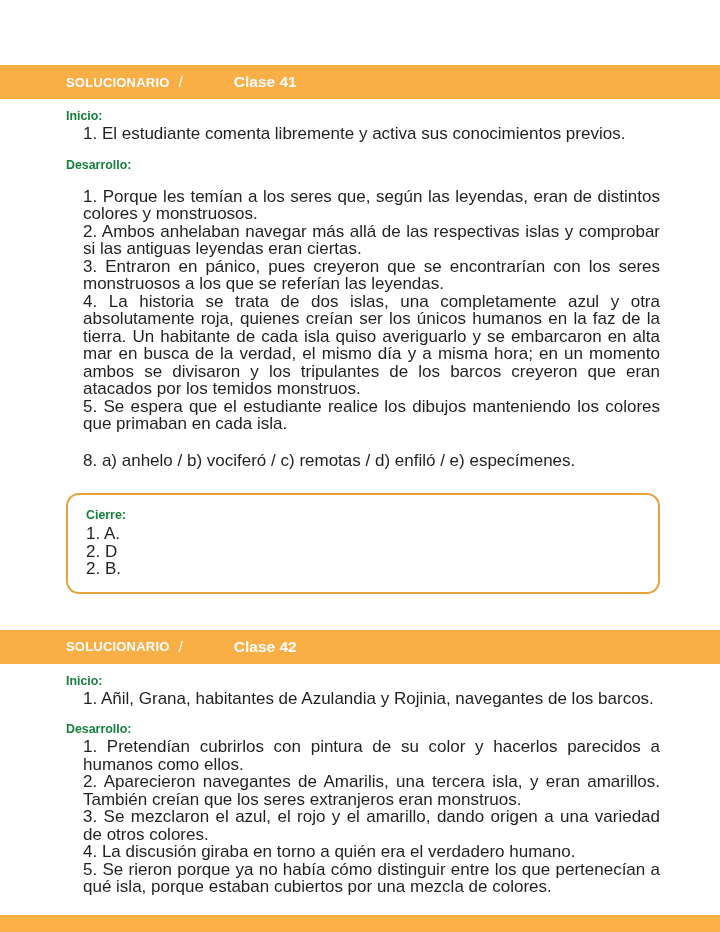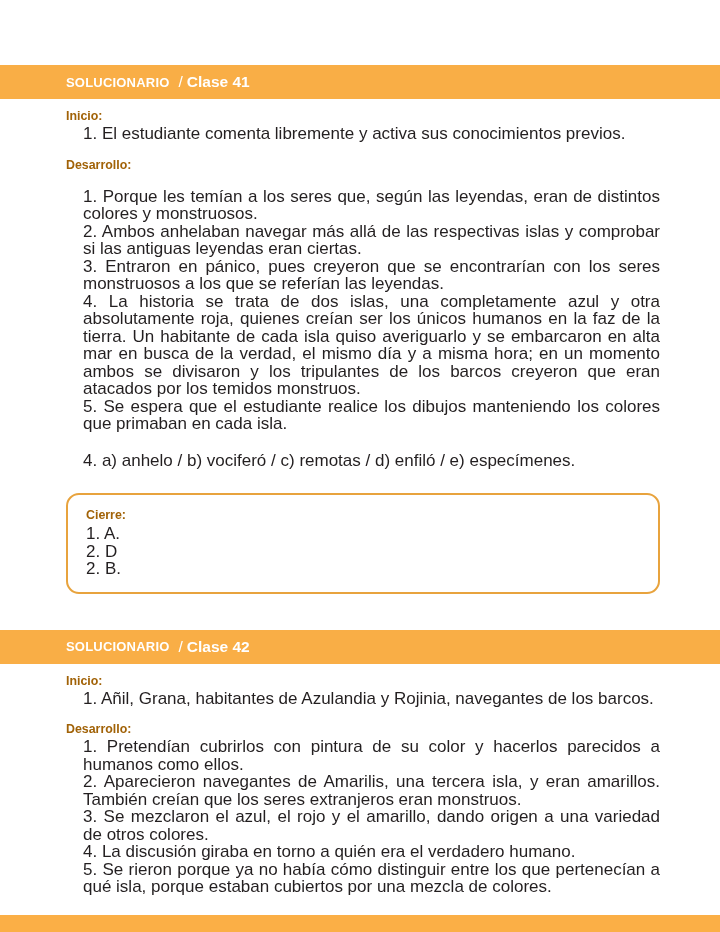--- a/index.html
+++ b/index.html
@@ -45,33 +45,34 @@
     color: #ffffff;
     font-weight: normal;
     font-size: 15.5px;
     margin: 0 4px 0 9px;
   }
   .section-header .sh-sub {
     color: #ffffff;
     font-weight: bold;
     font-size: 15.5px;
     white-space: nowrap;
+    margin-left: 47px;
   }
 
   
   .content {
     box-sizing: border-box;
     padding-left: 66px;
     padding-right: 60px;
   }
 
   .label {
     font-weight: bold;
     font-size: 12.4px;
-    color: #a16207;
+    color: #15803d;
     margin: 0;
     line-height: 17px;
   }
 
   .item-list {
     margin: 0;
     padding: 0;
     list-style: none;
   }
   .item-list li {
@@ -143,21 +144,21 @@
       <li>1. Porque les temían a los seres que, según las leyendas, eran de distintos colores y monstruosos.</li>
       <li>2. Ambos anhelaban navegar más allá de las respectivas islas y comprobar si las antiguas leyendas eran ciertas.</li>
       <li>3. Entraron en pánico, pues creyeron que se encontrarían con los seres monstruosos a los que se referían las leyendas.</li>
       <li>4. La historia se trata de dos islas, una completamente azul y otra absolutamente roja, quienes creían ser los únicos humanos en la faz de la tierra. Un habitante de cada isla quiso averiguarlo y se embarcaron en alta mar en busca de la verdad, el mismo día y a misma hora; en un momento ambos se divisaron y los tripulantes de los barcos creyeron que eran atacados por los temidos monstruos.</li>
       <li>5. Se espera que el estudiante realice los dibujos manteniendo los colores que primaban en cada isla.</li>
     </ul>
 
     <div class="gap-lg"></div>
 
     <ul class="item-list">
-      <li class="nojust">4. a) anhelo / b) vociferó / c) remotas / d) enfiló / e) especímenes.</li>
+      <li class="nojust">8. a) anhelo / b) vociferó / c) remotas / d) enfiló / e) especímenes.</li>
     </ul>
   </div>
 
   <div style="height:24px"></div>
 
   <div class="cierre-box">
     <p class="label">Cierre:</p>
     <ul class="item-list">
       <li class="nojust">1. A.</li>
       <li class="nojust">2. D</li>

